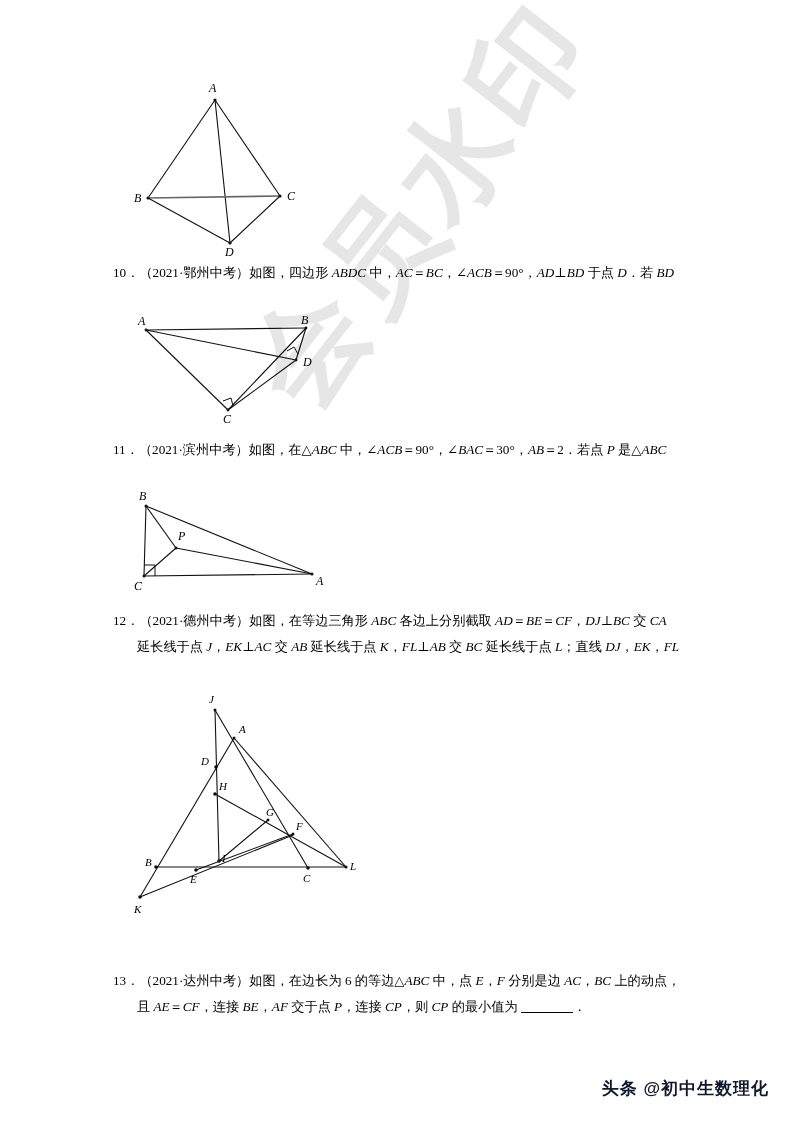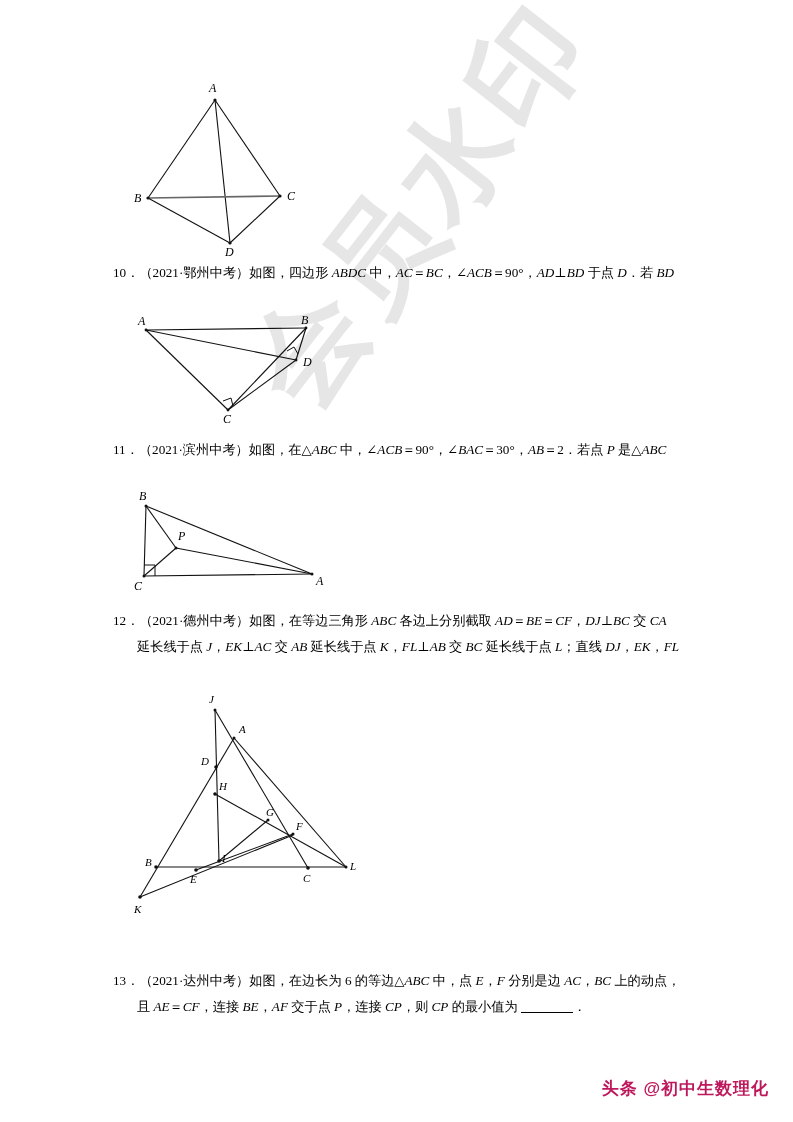--- a/index.html
+++ b/index.html
@@ -92,21 +92,21 @@
   }
 
   
   #brand {
     position: absolute;
     right: 24px;
     bottom: 22px;
     font-family: "Liberation Sans", "DejaVu Sans", sans-serif;
     font-size: 17px;
     font-weight: bold;
-    color: #be185d;
+    color: #0f172a;
     letter-spacing: 1px;
     z-index: 20;
   }
 </style>
 </head>
 <body>
 
 <div id="watermark">
   <div class="wm-text wm-a">会员水印</div>
 </div>

